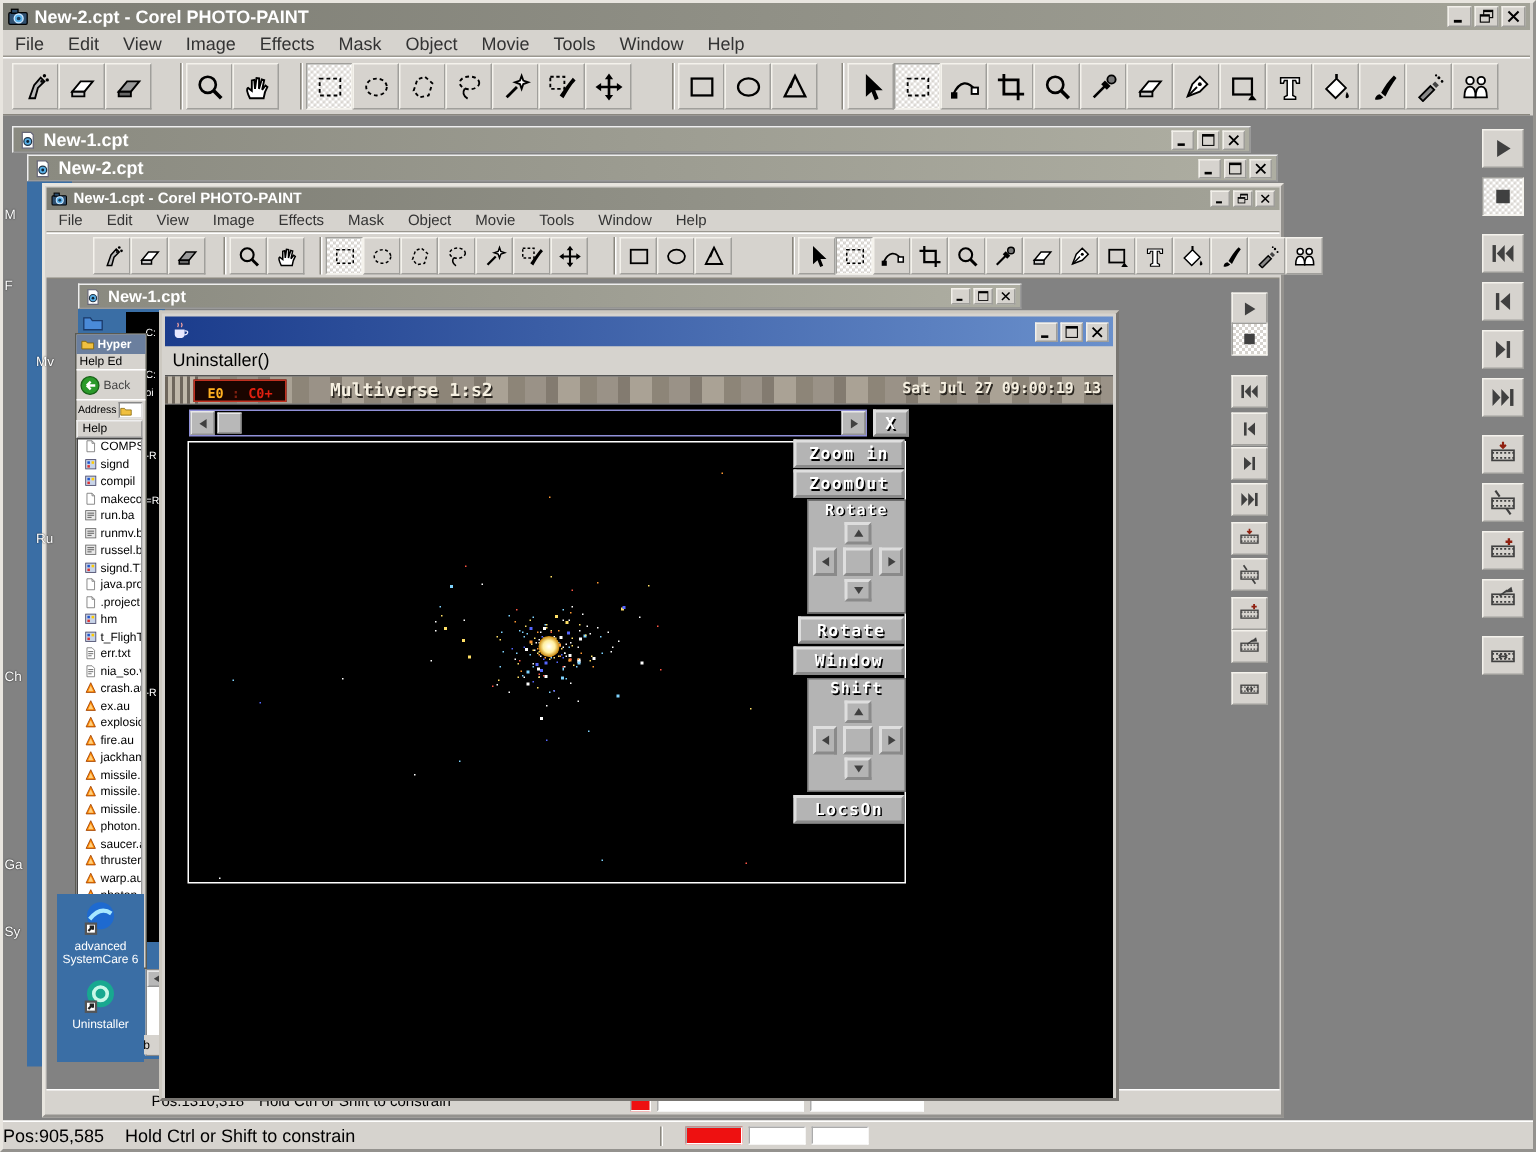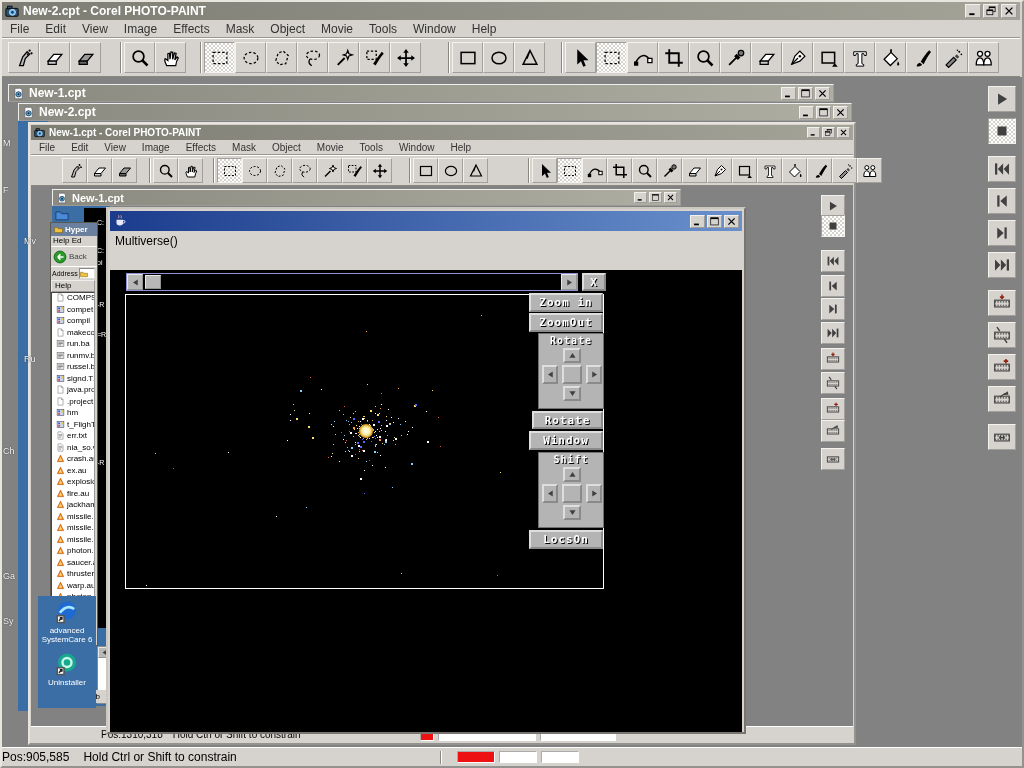--- a/index.html
+++ b/index.html
@@ -923,21 +923,21 @@
         </div>
         <div class="xfiles-row">
           <span class="icw">
             <svg viewBox="0 0 16 16" width="9" height="9">
               <rect x="2" y="2.5" width="12" height="11" fill="#c8d4e8" stroke="#446"></rect>
               <rect x="4" y="4.5" width="3" height="3" fill="#2255cc"></rect>
               <rect x="9" y="4.5" width="3" height="3" fill="#ffcc00"></rect>
               <rect x="4" y="9" width="3" height="3" fill="#dd3333"></rect>
             </svg>
           </span>
-          <span>compet</span>
+          <span>signd</span>
         </div>
         <div class="xfiles-row">
           <span class="icw">
             <svg viewBox="0 0 16 16" width="9" height="9">
               <rect x="2" y="2.5" width="12" height="11" fill="#c8d4e8" stroke="#446"></rect>
               <rect x="4" y="4.5" width="3" height="3" fill="#2255cc"></rect>
               <rect x="9" y="4.5" width="3" height="3" fill="#ffcc00"></rect>
               <rect x="4" y="9" width="3" height="3" fill="#dd3333"></rect>
             </svg>
           </span>
@@ -1229,23 +1229,32 @@
           <button class="wbtn" style="width: 15px; height: 13px;">
             <span class="icw">
               <svg viewBox="0 0 16 16" width="11" height="11">
                 <path d="M3.5 3.5 L12.5 12.5 M12.5 3.5 L3.5 12.5" stroke="#000" stroke-width="1.8"></path>
               </svg>
             </span>
           </button>
         </span>
     </div>
     <div class="abs" style="left:2px;top:22px;width:632px;height:19px;background:#d6d3ce">
-      <span style="font-size:12px;margin-left:5px;line-height:19px">Multiverse()</span>
+      <span style="font-size:12px;margin-left:5px;line-height:19px">Uninstaller()</span>
     </div>
 
+    <div class="abs" style="left:2px;top:41px;width:632px;height:20px;border-top:1px solid #555;border-bottom:1px solid #555;
+      background:repeating-linear-gradient(90deg,#9a9287 0 14px,#837b70 14px 22px,#aaa295 22px 37px,#8d8578 37px 48px)">
+      <div class="abs" style="left:0;top:0;width:22px;height:18px;background:repeating-linear-gradient(90deg,#6e665c 0 2px,#c0b8aa 2px 5px)"></div>
+      <div class="abs led" style="left:19px;top:2px;width:62px;height:15px;background:#1a0500;border:1px solid #c03020;text-align:center;line-height:13px">
+        <span style="color:#ffb020">E0</span><span style="color:#802010"> : </span><span style="color:#e02010">C0+</span>
+      </div>
+      <span class="abs" style="left:110px;top:2px;color:#f5efe0;font-family:'DejaVu Sans Mono',monospace;font-weight:bold;font-size:12px;text-shadow:1px 1px 0 #2a2620">Multiverse  1:s2</span>
+      <span class="abs" style="right:8px;top:3px;color:#f5efe0;font-family:'DejaVu Sans Mono',monospace;font-weight:bold;font-size:10px;text-shadow:1px 1px 0 #2a2620">Sat Jul 27 09:00:19 13</span>
+    </div>
 
     <div class="abs" id="hf-canvas" style="left:2px;top:61px;width:632px;height:462px;background:#000">
 
       <div class="abs" style="left:16px;top:3px;width:452px;height:18px;border:1px solid #9090d8;background:#000;display:flex;align-items:center">
         <button class="sbarrow" style="width:16px;height:16px">
             <span class="icw">
               <svg viewBox="0 0 16 16" width="9" height="9">
                 <path d="M3.5 8 L12 2.5 v11 Z" fill="#404040"></path>
               </svg>
             </span>

